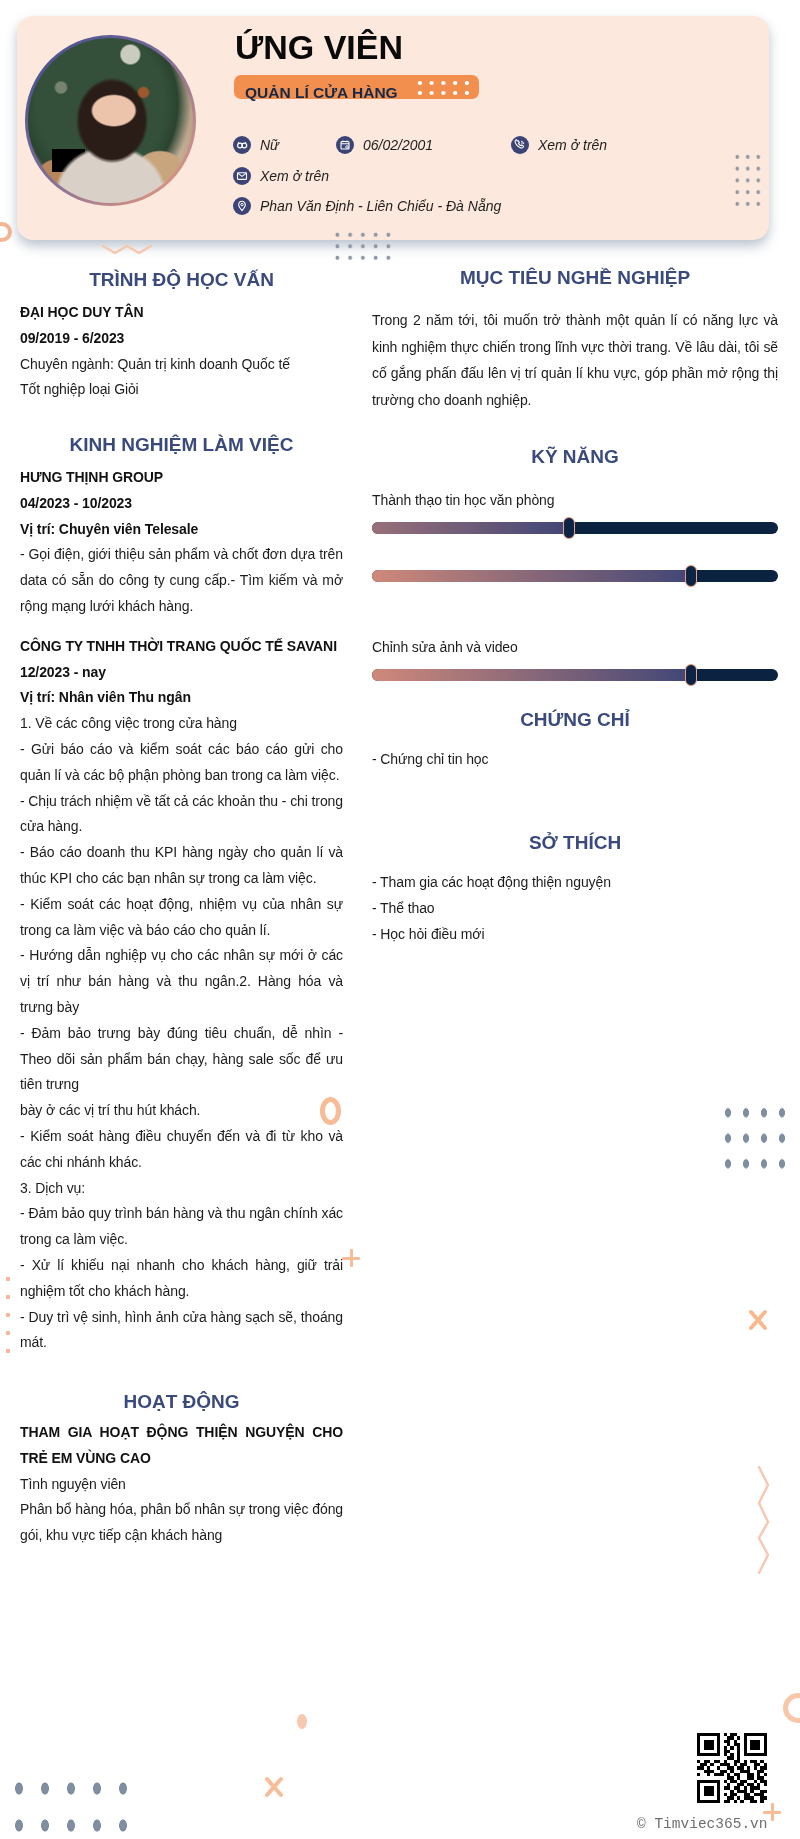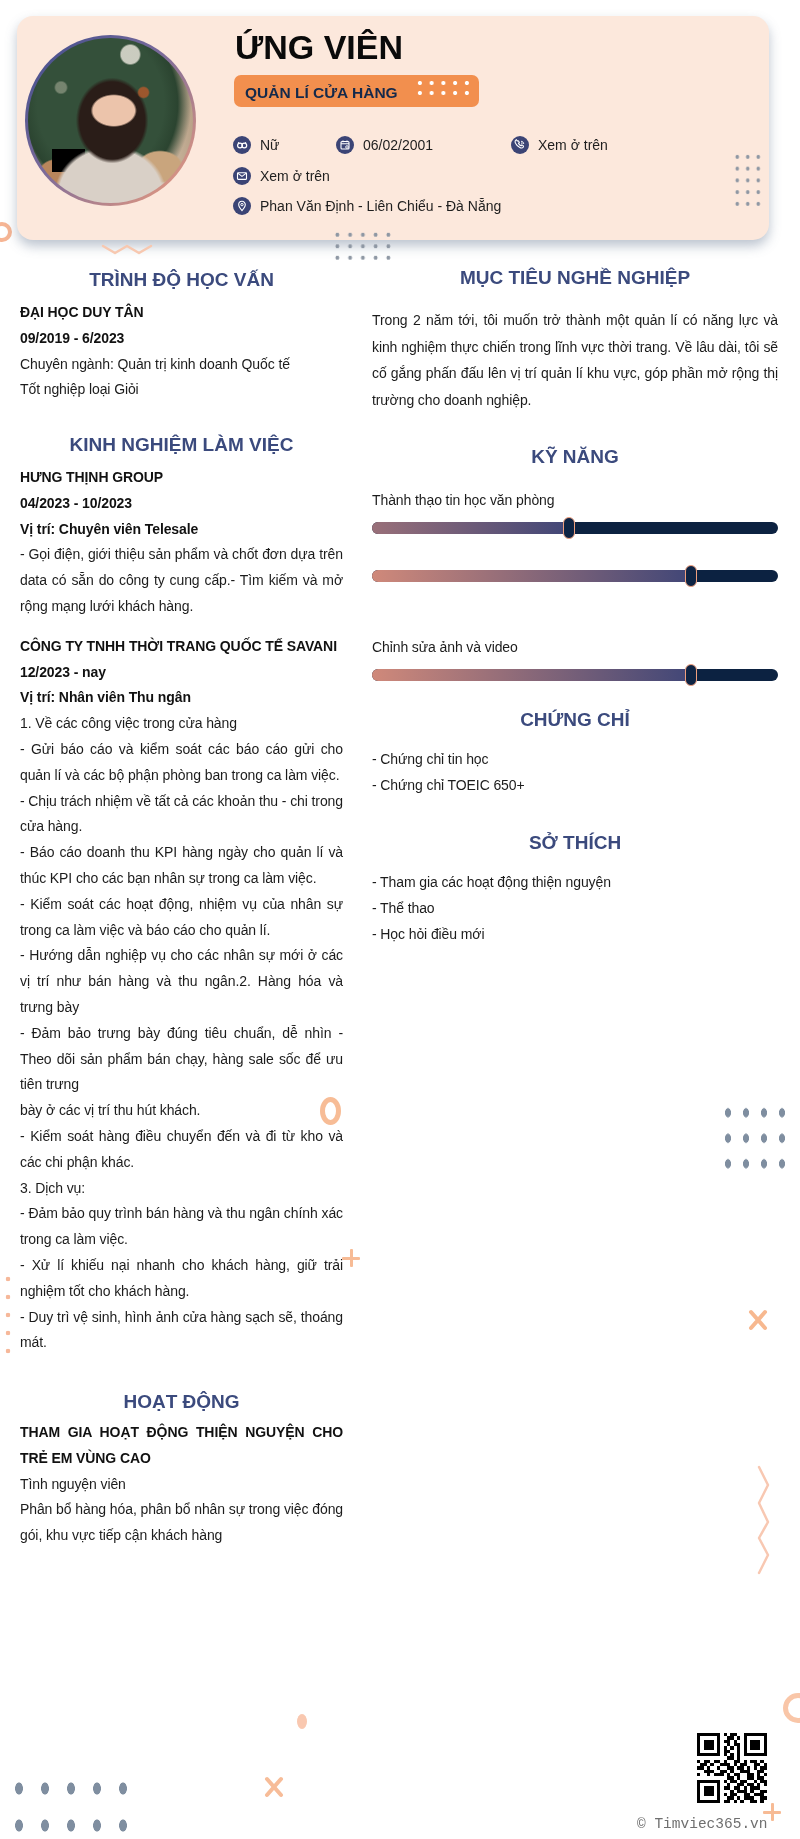--- a/index.html
+++ b/index.html
@@ -17,24 +17,24 @@
       radial-gradient(ellipse 14% 10% at 80% 78%, #c9a57d 0 90%, transparent 100%),
       radial-gradient(ellipse 12% 9% at 18% 82%, #b9865c 0 90%, transparent 100%),
       radial-gradient(ellipse 55% 62% at 44% 40%, #34503a 0 70%, #2b4430 85%, transparent 100%),
       linear-gradient(90deg,#d7cabb 0%,#e9dfd2 60%,#cdb8a2 85%,#b9a288 100%);
   }
   .avatar-photo::after{content:"";position:absolute;left:0;top:0;right:0;bottom:0;
     background:radial-gradient(circle at 20% 30%, rgba(240,230,210,0.35) 0 3%, transparent 4%),
                radial-gradient(circle at 62% 10%, rgba(240,235,225,0.8) 0 5%, transparent 6%),
                radial-gradient(circle at 70% 33%, rgba(200,90,40,0.7) 0 3%, transparent 4%);}
   .name{left:235px;top:27px;font-size:34px;line-height:40px;font-weight:bold;color:#0a0a0a;margin:0;letter-spacing:0;}
-  .badge{left:234px;top:75px;width:245px;height:32px;border-radius:7px;background:#f28f4e;}
+  .badge{left:234px;top:75px;width:245px;height:24px;border-radius:7px;background:#f28f4e;}
   .badge-text{position:absolute;left:11px;top:0;line-height:36px;font-size:15.5px;font-weight:bold;color:#13294b;white-space:nowrap;}
   .badge-dots{position:absolute;left:180px;top:3px;width:58.75px;height:20px;background:radial-gradient(circle,#fff 0 1.8px,transparent 2.3px) 0 0/11.75px 10px;}
-  .info{display:flex;align-items:center;height:18px;font-size:14px;color:#1e1e1e;white-space:nowrap;}
+  .info{display:flex;align-items:center;height:18px;font-size:14px;color:#1e1e1e;white-space:nowrap;font-style:italic;}
   .info .ic{width:18px;height:18px;border-radius:50%;background:#3b4475;display:inline-block;margin-right:9px;flex:0 0 18px;}
   .info .ic svg{display:block;width:18px;height:18px;}
   .grid-dots-card{left:731.75px;top:151px;width:31.5px;height:58.75px;background:radial-gradient(circle,#8e97a3 0 1.6px,transparent 2.1px) 0 0/10.5px 11.75px;}
   .grid-dots-under{left:330.6px;top:229.25px;width:63.75px;height:34.5px;background:radial-gradient(circle,#8e97a3 0 1.7px,transparent 2.2px) 0 0/12.75px 11.5px;z-index:2;}
   
   .lcol{left:20px;width:323px;}
   .rcol{left:372px;width:406px;}
   .sec-title{font-size:19px;font-weight:bold;color:#3b4a7d;text-align:center;line-height:28px;margin:0;}
   .txt{font-size:14px;line-height:25.8px;letter-spacing:-0.1px;margin:0;}
   .b{font-weight:bold;color:#111;}
@@ -161,21 +161,21 @@
       <p class="txt b">12/2023 - nay</p>
       <p class="txt b">Vị trí: Nhân viên Thu ngân</p>
       <p class="txt just">1. Về các công việc trong cửa hàng</p>
       <p class="txt just">- Gửi báo cáo và kiểm soát các báo cáo gửi cho quản lí và các bộ phận phòng ban trong ca làm việc.</p>
       <p class="txt just">- Chịu trách nhiệm về tất cả các khoản thu - chi trong cửa hàng.</p>
       <p class="txt just">- Báo cáo doanh thu KPI hàng ngày cho quản lí và thúc KPI cho các bạn nhân sự trong ca làm việc.</p>
       <p class="txt just">- Kiểm soát các hoạt động, nhiệm vụ của nhân sự trong ca làm việc và báo cáo cho quản lí.</p>
       <p class="txt just">- Hướng dẫn nghiệp vụ cho các nhân sự mới ở các vị trí như bán hàng và thu ngân.2. Hàng hóa và trưng bày</p>
       <p class="txt just">- Đảm bảo trưng bày đúng tiêu chuẩn, dễ nhìn - Theo dõi sản phẩm bán chạy, hàng sale sốc để ưu tiên trưng</p>
       <p class="txt just">bày ở các vị trí thu hút khách.</p>
-      <p class="txt just">- Kiểm soát hàng điều chuyển đến và đi từ kho và các chi phận khác.</p>
+      <p class="txt just">- Kiểm soát hàng điều chuyển đến và đi từ kho và các chi nhánh khác.</p>
       <p class="txt just">3. Dịch vụ:</p>
       <p class="txt just">- Đảm bảo quy trình bán hàng và thu ngân chính xác trong ca làm việc.</p>
       <p class="txt just">- Xử lí khiếu nại nhanh cho khách hàng, giữ trải nghiệm tốt cho khách hàng.</p>
       <p class="txt just">- Duy trì vệ sinh, hình ảnh cửa hàng sạch sẽ, thoáng mát.</p>
     </div>
   </div>
 
   <h2 class="abs lcol sec-title" style="top:1388px;text-align:center;">HOẠT ĐỘNG</h2>
   <div class="abs lcol" style="top:1420px;">
     <p class="txt b just">THAM GIA HOẠT ĐỘNG THIỆN NGUYỆN CHO TRẺ EM VÙNG CAO</p>
@@ -209,21 +209,20 @@
         <div class="fill" style="width: 80%;">
           <span class="thumb"></span>
         </div>
       </div>
     </div>
   </div>
 
   <h2 class="abs rcol sec-title" style="top:706px;">CHỨNG CHỈ</h2>
   <div class="abs rcol" style="top:746px;">
     <p class="list">- Chứng chỉ tin học</p>
-    <p class="list">- Chứng chỉ TOEIC 650+</p>
   </div>
 
   <h2 class="abs rcol sec-title" style="top:829px;">SỞ THÍCH</h2>
   <div class="abs rcol" style="top:869px;">
     <p class="list">- Tham gia các hoạt động thiện nguyện</p>
     <p class="list">- Thể thao</p>
     <p class="list">- Học hỏi điều mới</p>
   </div>
 
   <div class="abs ring-oval"></div>

